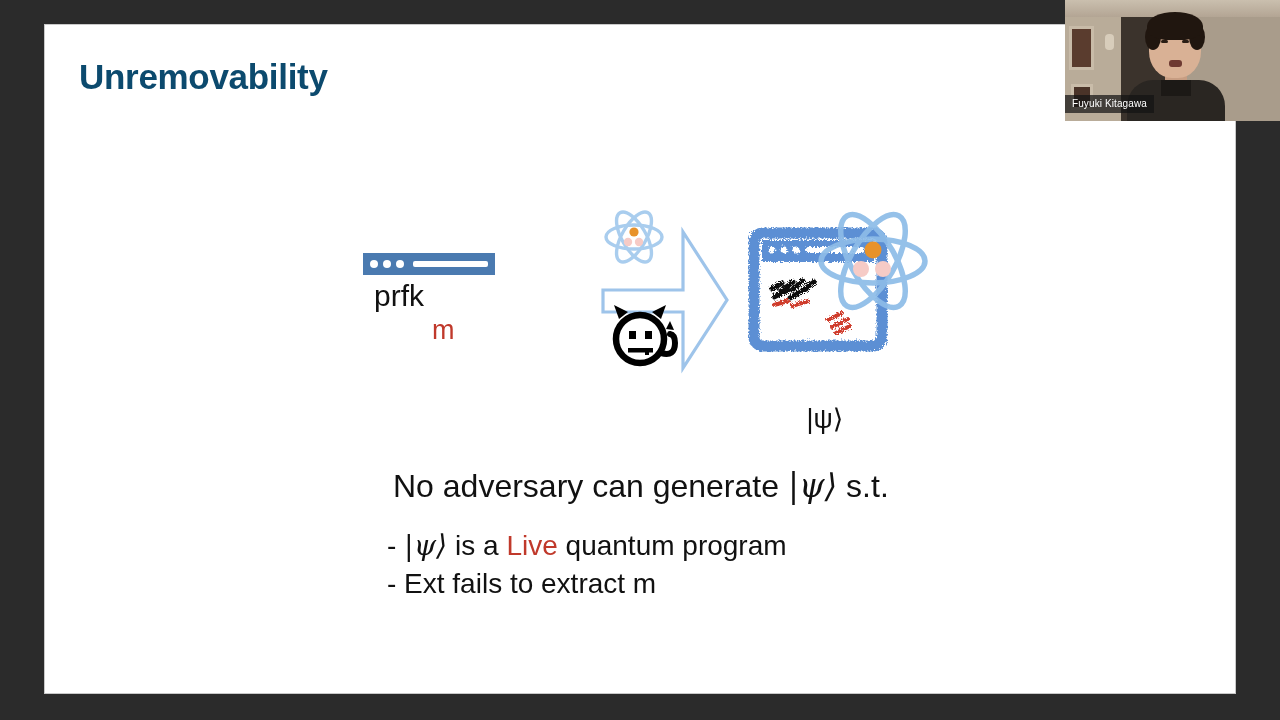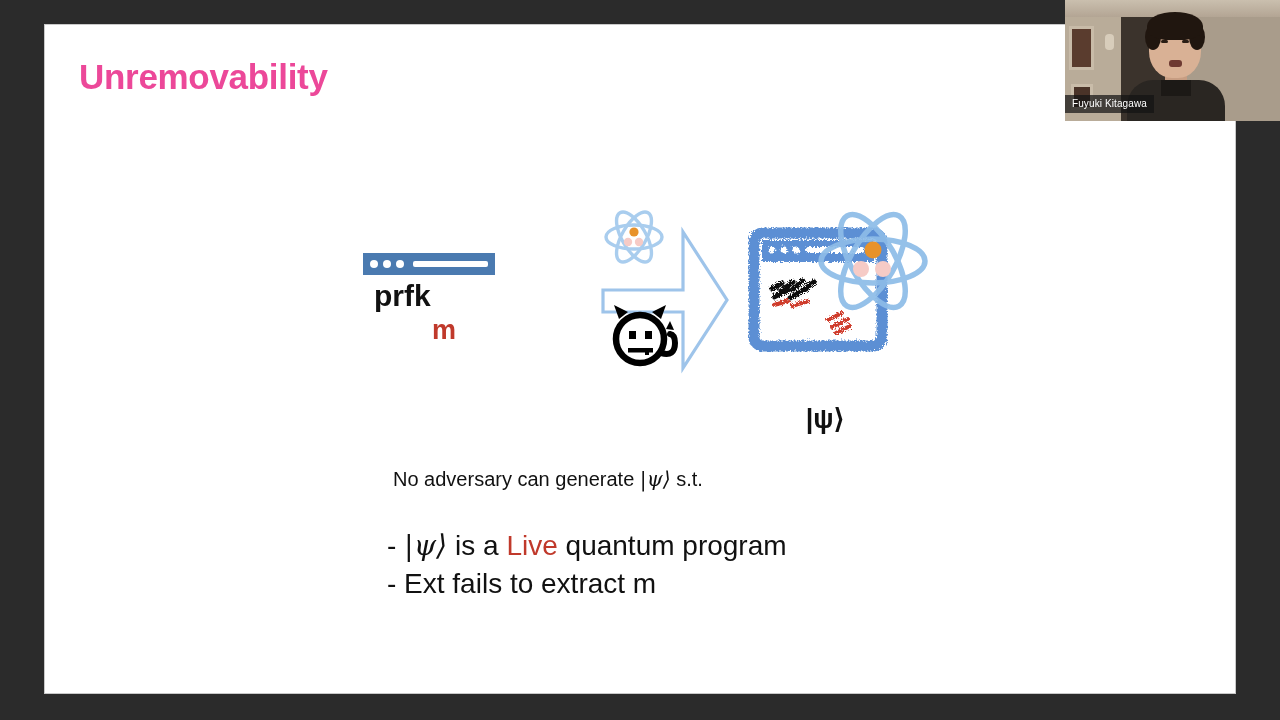--- a/index.html
+++ b/index.html
@@ -14,25 +14,25 @@
   #slide {
     position:absolute; left:45px; top:25px;
     width:1190px; height:668px;
     background:#ffffff;
     box-shadow:0 0 0 1px #c9c9c9;
     overflow:hidden;
   }
   #slide-title {
     position:absolute; left:34px; top:32px;
     font-size:35px; font-weight:bold; letter-spacing:-0.3px;
-    color:#ec4899; white-space:nowrap;
-  }
-
-  
-  #diagram { position:absolute; left:0; top:0; width:1190px; height:668px;font-weight:bold; }
+    color:#0c4a6e; white-space:nowrap;
+  }
+
+  
+  #diagram { position:absolute; left:0; top:0; width:1190px; height:668px; }
 
   .fig { position:absolute; }
 
   
   #win-left { left:318px; top:228px; width:132px; height:112px; }
   .win-frame {
     position:absolute; inset:0;
     border:7px solid #4a7ab0; border-radius:11px;
     background:#ffffff;
   }
@@ -65,21 +65,21 @@
   
   #win-right { left:703px; top:202px; width:140px; height:125px; }
   #atom-big { position:absolute; left:770px; top:178px; width:116px; height:116px; }
   #cap-right {
     left:720px; top:378px; width:120px;
     font-size:27px; color:#111; text-align:center; white-space:nowrap;
   }
 
   
   .line { position:absolute; color:#111; white-space:nowrap; }
-  #line-main { left:348px; top:442px; font-size:20px; }
+  #line-main { left:348px; top:442px; font-size:32px; }
   #line-b1   { left:342px; top:503px; font-size:28px; }
   #line-b2   { left:342px; top:543px; font-size:28px; }
   .red { color:#c0392b; }
   .ket { font-family:"DejaVu Serif", serif; font-style:italic; font-size:1.02em; }
 
   
   #webcam {
     position:absolute; right:0; top:0; width:215px; height:121px;
     overflow:hidden; background:#4d7c0f;
   }

